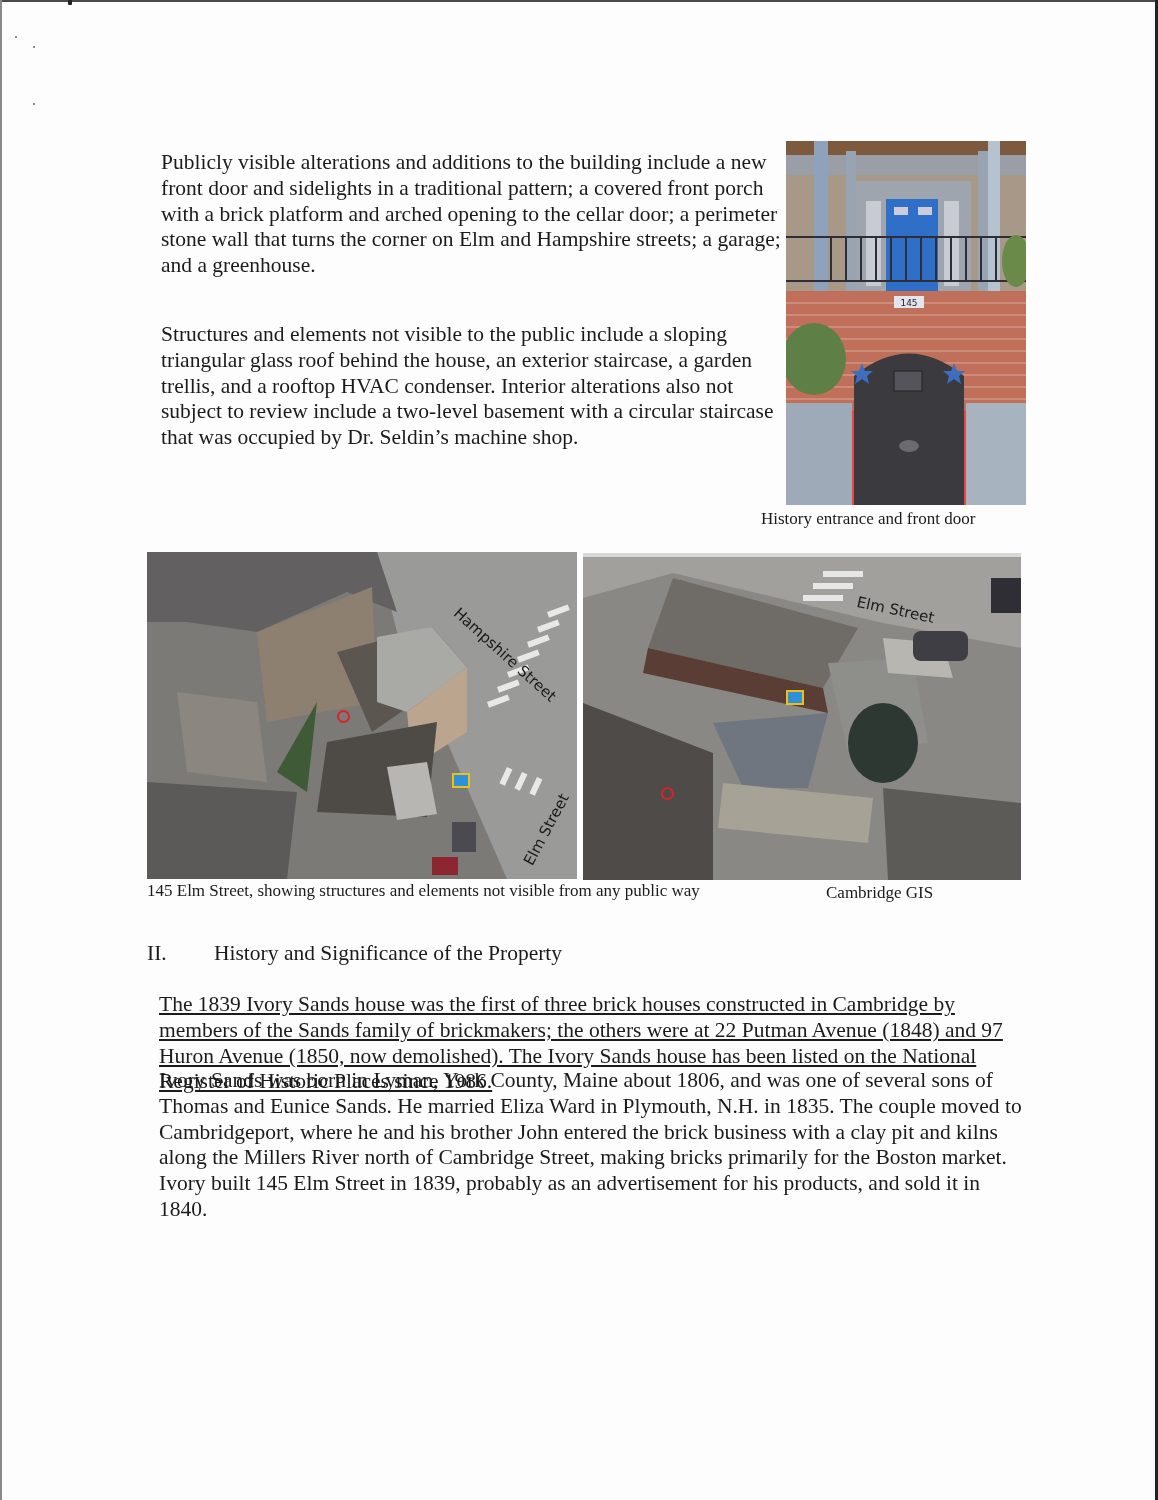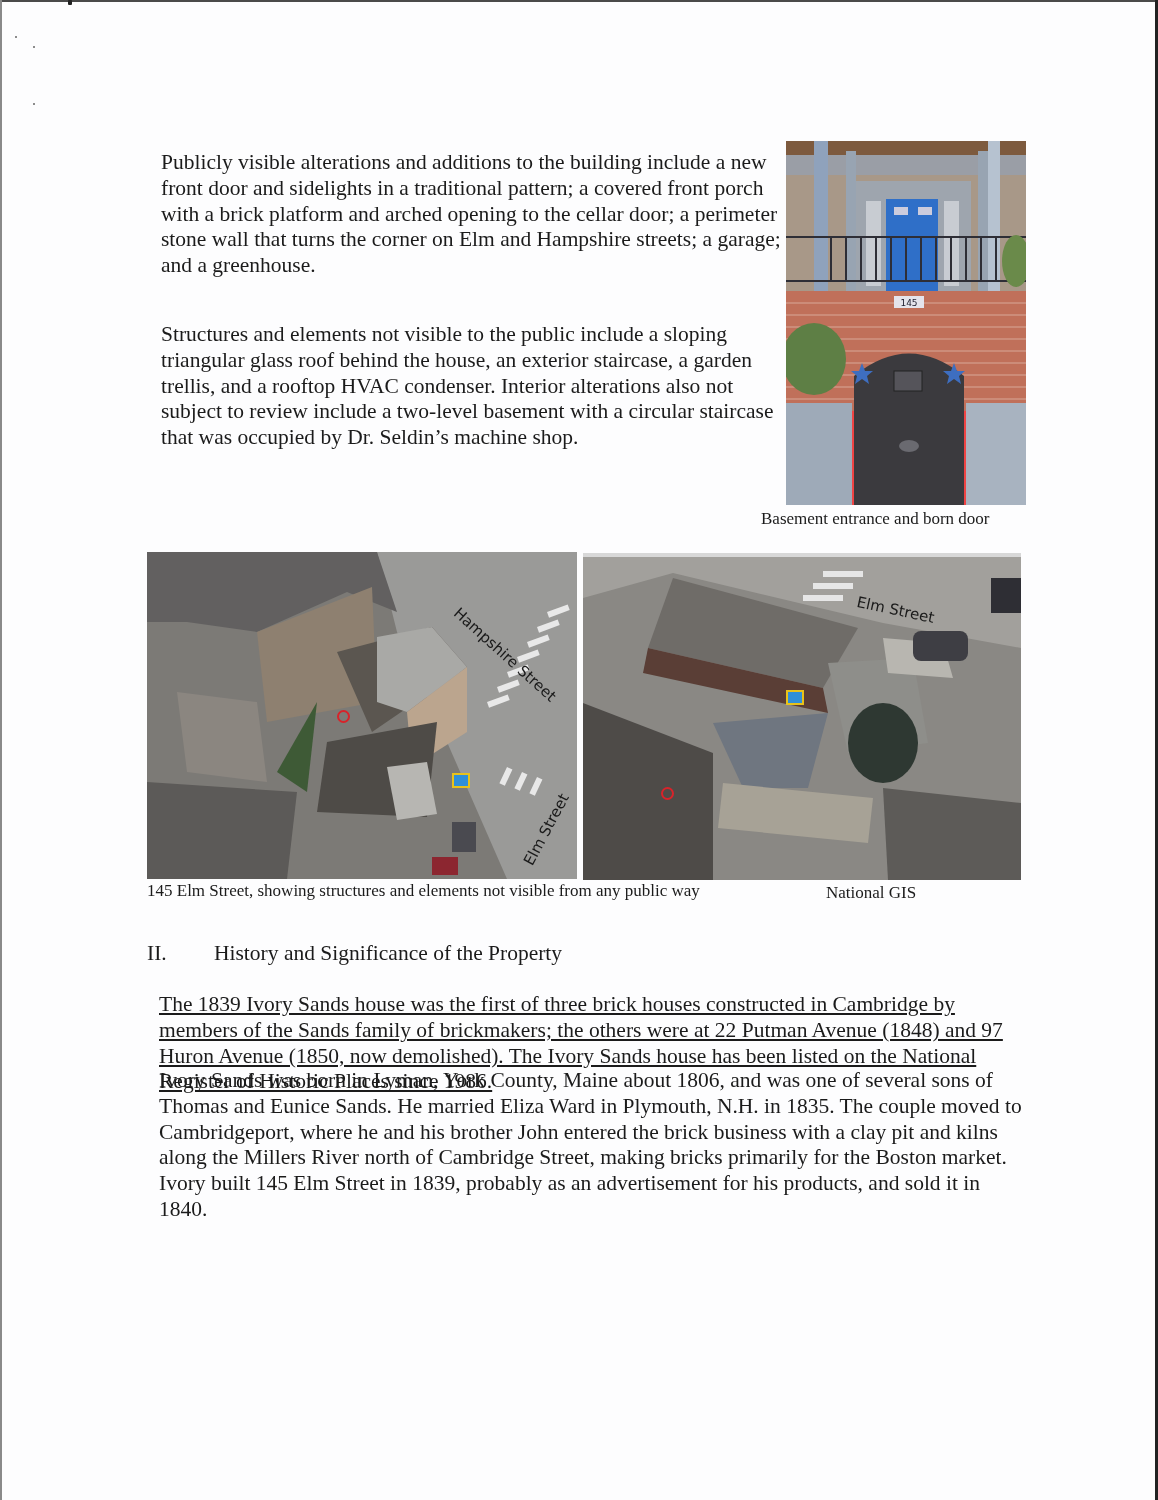--- a/index.html
+++ b/index.html
@@ -100,21 +100,21 @@
     <rect x="108" y="230" width="28" height="20" fill="#55545a" stroke="#222" stroke-width="1"></rect>
     <ellipse cx="123" cy="305" rx="10" ry="6" fill="#6a6a70"></ellipse>
     <polygon points="76,222 79,230 87,230 81,235 83,243 76,238 69,243 71,235 65,230 73,230" fill="#3e6ec0"></polygon>
     <polygon points="168,222 171,230 179,230 173,235 175,243 168,238 161,243 163,235 157,230 165,230" fill="#3e6ec0"></polygon>
     <rect x="0" y="262" width="66" height="102" fill="#9eaab8"></rect>
     <rect x="180" y="262" width="60" height="102" fill="#a8b3c0"></rect>
     <ellipse cx="28" cy="218" rx="32" ry="36" fill="#5e7f45"></ellipse>
     <ellipse cx="230" cy="120" rx="14" ry="26" fill="#6a8a4a"></ellipse>
   </svg>
 </div>
-<div class="caption cap-door">Basement entrance and born door</div>
+<div class="caption cap-door">History entrance and front door</div>
 
 <div class="photo aerial-left">
   <svg width="430" height="327" viewBox="0 0 430 327">
     <rect width="430" height="327" fill="#7c7a76"></rect>
     <polygon points="230,0 430,0 430,327 360,327 300,190 250,80" fill="#9a9a98"></polygon>
     <polygon points="0,0 230,0 250,60 200,40 110,80 40,70 0,70" fill="#626060"></polygon>
     <polygon points="110,80 225,35 230,150 120,170" fill="#8e8070"></polygon>
     <polygon points="190,100 285,75 320,115 225,180" fill="#5b5650"></polygon>
     <polygon points="230,85 285,75 320,115 260,160 230,150" fill="#a9a9a6"></polygon>
     <polygon points="260,160 320,115 320,180 265,215" fill="#bba58e"></polygon>
@@ -165,19 +165,19 @@
       <rect x="220" y="42" width="40" height="6"></rect>
     </g>
     <rect x="0" y="0" width="438" height="4" fill="#d8d8d8"></rect>
   </svg>
   <div class="marker-red" style="left:78px;top:234px;"></div>
   <div class="marker-box" style="left:203px;top:137px;"></div>
   <div class="street-label" style="left:276px;top:40px;transform:rotate(12deg);">Elm Street</div>
 </div>
 
 <div class="caption cap-aerial">145 Elm Street, showing structures and elements not visible from any public way</div>
-<div class="caption cap-gis">National GIS</div>
+<div class="caption cap-gis">Cambridge GIS</div>
 
 <div class="heading h-num">II.</div>
 <div class="heading h-title">History and Significance of the Property</div>
 
 <p class="para p3">The 1839 Ivory Sands house was the first of three brick houses constructed in Cambridge by members of the Sands family of brickmakers; the others were at 22 Putman Avenue (1848) and 97 Huron Avenue (1850, now demolished). The Ivory Sands house has been listed on the National Register of Historic Places since 1986.</p>
 <p class="para p4">Ivory Sands was born in Lyman, York County, Maine about 1806, and was one of several sons of Thomas and Eunice Sands. He married Eliza Ward in Plymouth, N.H. in 1835. The couple moved to Cambridgeport, where he and his brother John entered the brick business with a clay pit and kilns along the Millers River north of Cambridge Street, making bricks primarily for the Boston market. Ivory built 145 Elm Street in 1839, probably as an advertisement for his products, and sold it in 1840.</p>
 
 </body></html>

